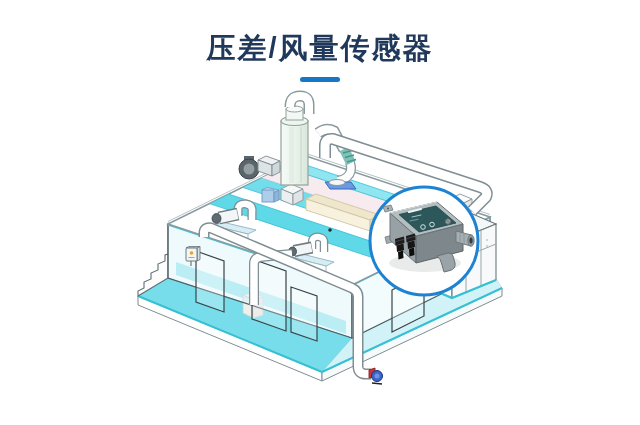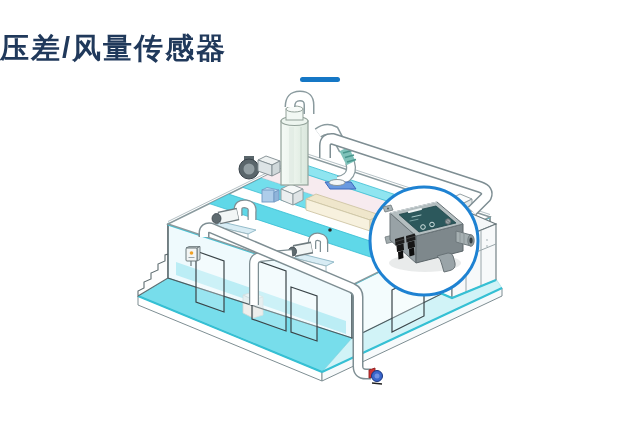--- a/index.html
+++ b/index.html
@@ -1,18 +1,18 @@
 <!DOCTYPE html>
 <html><head>
 <meta charset="utf-8">
 <style>
   html,body{margin:0;padding:0;background:#ffffff;}
   .page{position:relative;width:640px;height:425px;background:#ffffff;overflow:hidden;
         font-family:"Liberation Sans","DejaVu Sans",sans-serif;}
-  .hdr{position:absolute;top:0;left:0;width:640px;z-index:2;}
+  .hdr{position:absolute;top:0;left:0;width:640px;text-align:center;z-index:2;}
   .title{margin:0;padding-top:33px;font-size:29px;line-height:1.1;font-weight:700;
          letter-spacing:2px;color:#20395b;}
   .divider{width:40px;height:5px;border-radius:3px;background:#1577c5;margin:12px auto 0 auto;}
   .scene{position:absolute;top:0;left:0;z-index:1;}
   svg{display:block;}
 </style>
 </head>
 <body>
 
 <div class="page">

